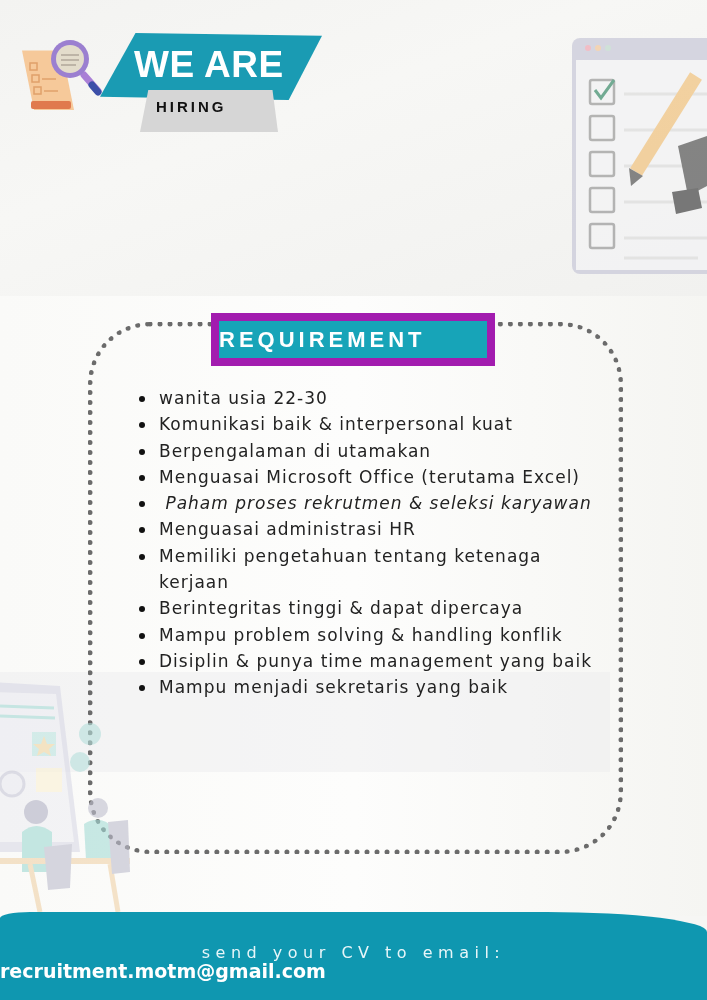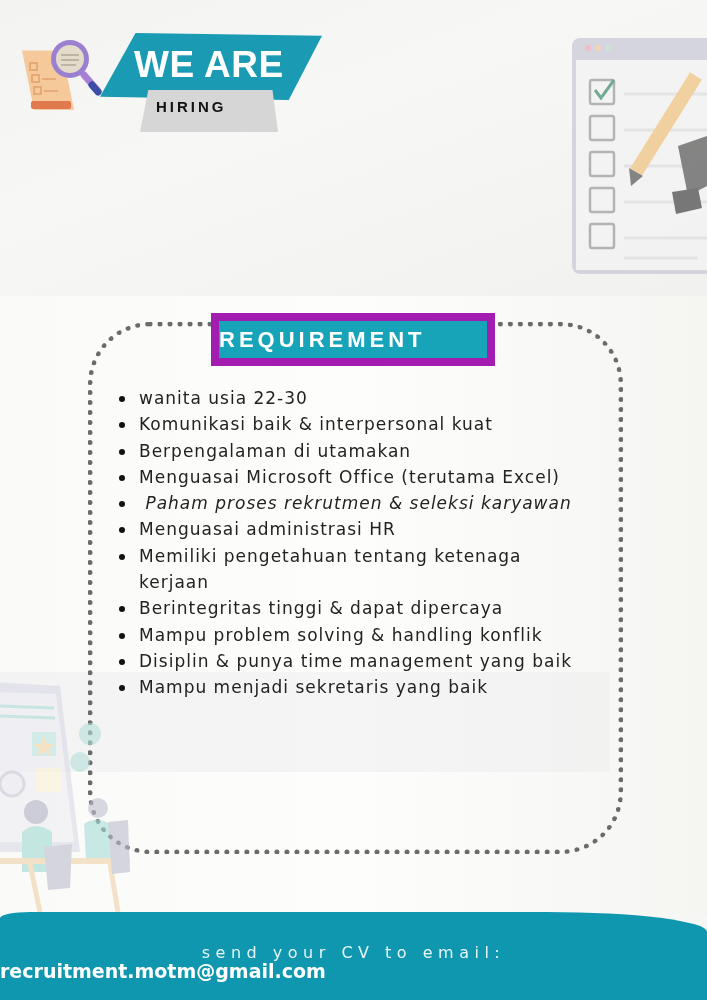--- a/index.html
+++ b/index.html
@@ -65,21 +65,21 @@
     background: #17a4b8; border-radius: 0;
     border: 8px solid #a21caf;
     display: flex; align-items: center; justify-content: flex-start;
   }
   .req-text {
     font-family: "Liberation Sans", sans-serif; font-weight: 700;
     color: #ffffff; font-size: 22px; letter-spacing: 4px;
   }
 
   .req-list {
-    position: absolute; left: 116px; top: 385px; width: 470px;
+    position: absolute; left: 136px; top: 385px; width: 470px;
     list-style: none;
   }
   .req-list li {
     position: relative; padding-left: 23px;
     font-family: "DejaVu Sans", sans-serif; font-size: 17px; line-height: 26.3px;
     color: #222222; letter-spacing: 1px;
   }
   .req-list li::before {
     content: ""; position: absolute; left: 3px; top: 11px;
     width: 6px; height: 6px; background: #111111; border-radius: 50%;

